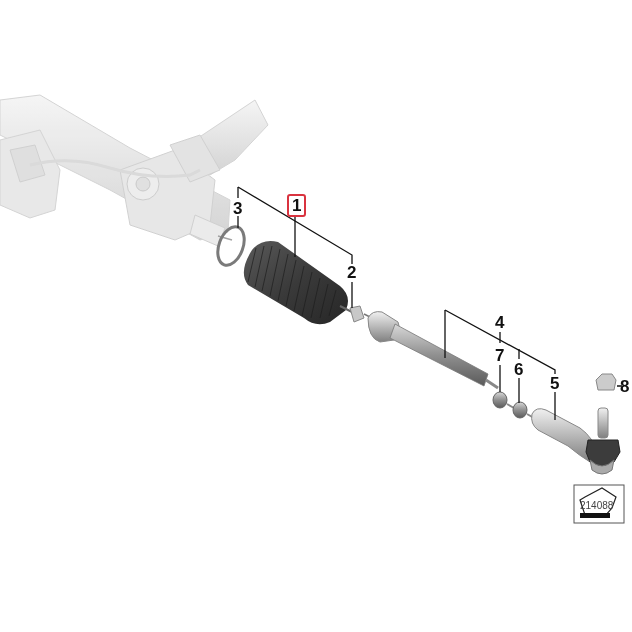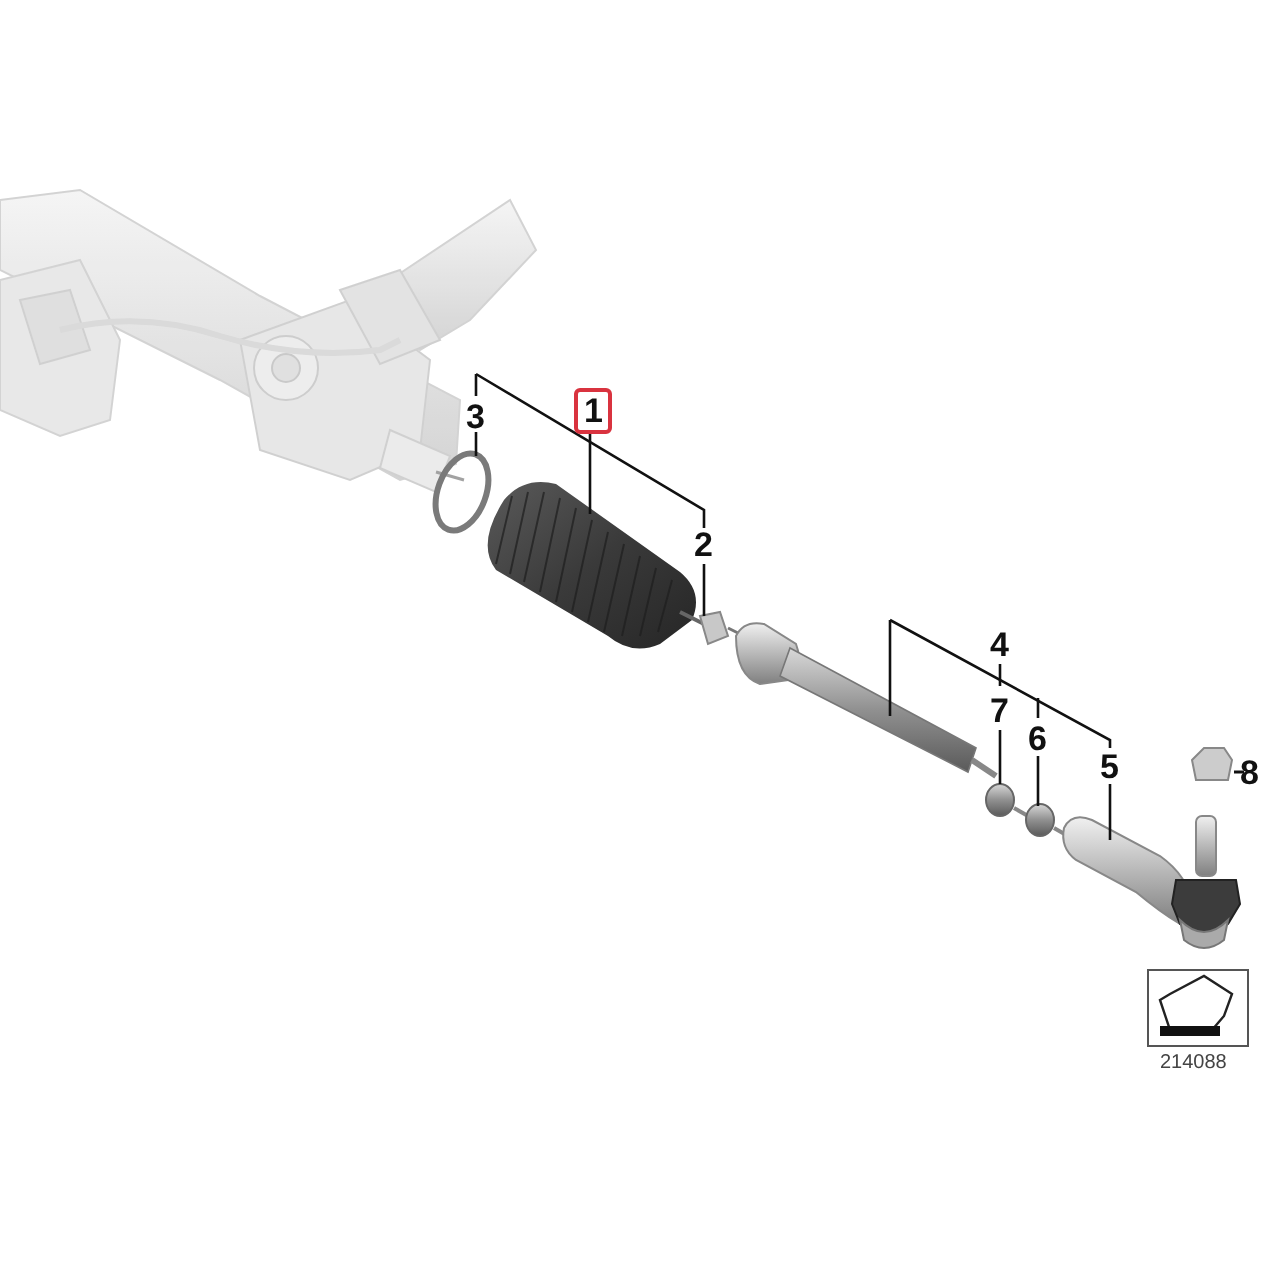--- a/index.html
+++ b/index.html
@@ -140,13 +140,13 @@
 
 <div class="callout callout-highlight" style="left:287px; top:194px;">1</div>
 <div class="callout" style="left:347px; top:264px;">2</div>
 <div class="callout" style="left:233px; top:200px;">3</div>
 <div class="callout" style="left:495px; top:314px;">4</div>
 <div class="callout" style="left:550px; top:375px;">5</div>
 <div class="callout" style="left:514px; top:361px;">6</div>
 <div class="callout" style="left:495px; top:347px;">7</div>
 <div class="callout" style="left:620px; top:378px;">8</div>
 
-<div class="ref-number" style="left:580px; top:526px;">214088</div>
+<div class="ref-number" style="left:580px; top:500px;">214088</div>
 
 </body></html>

